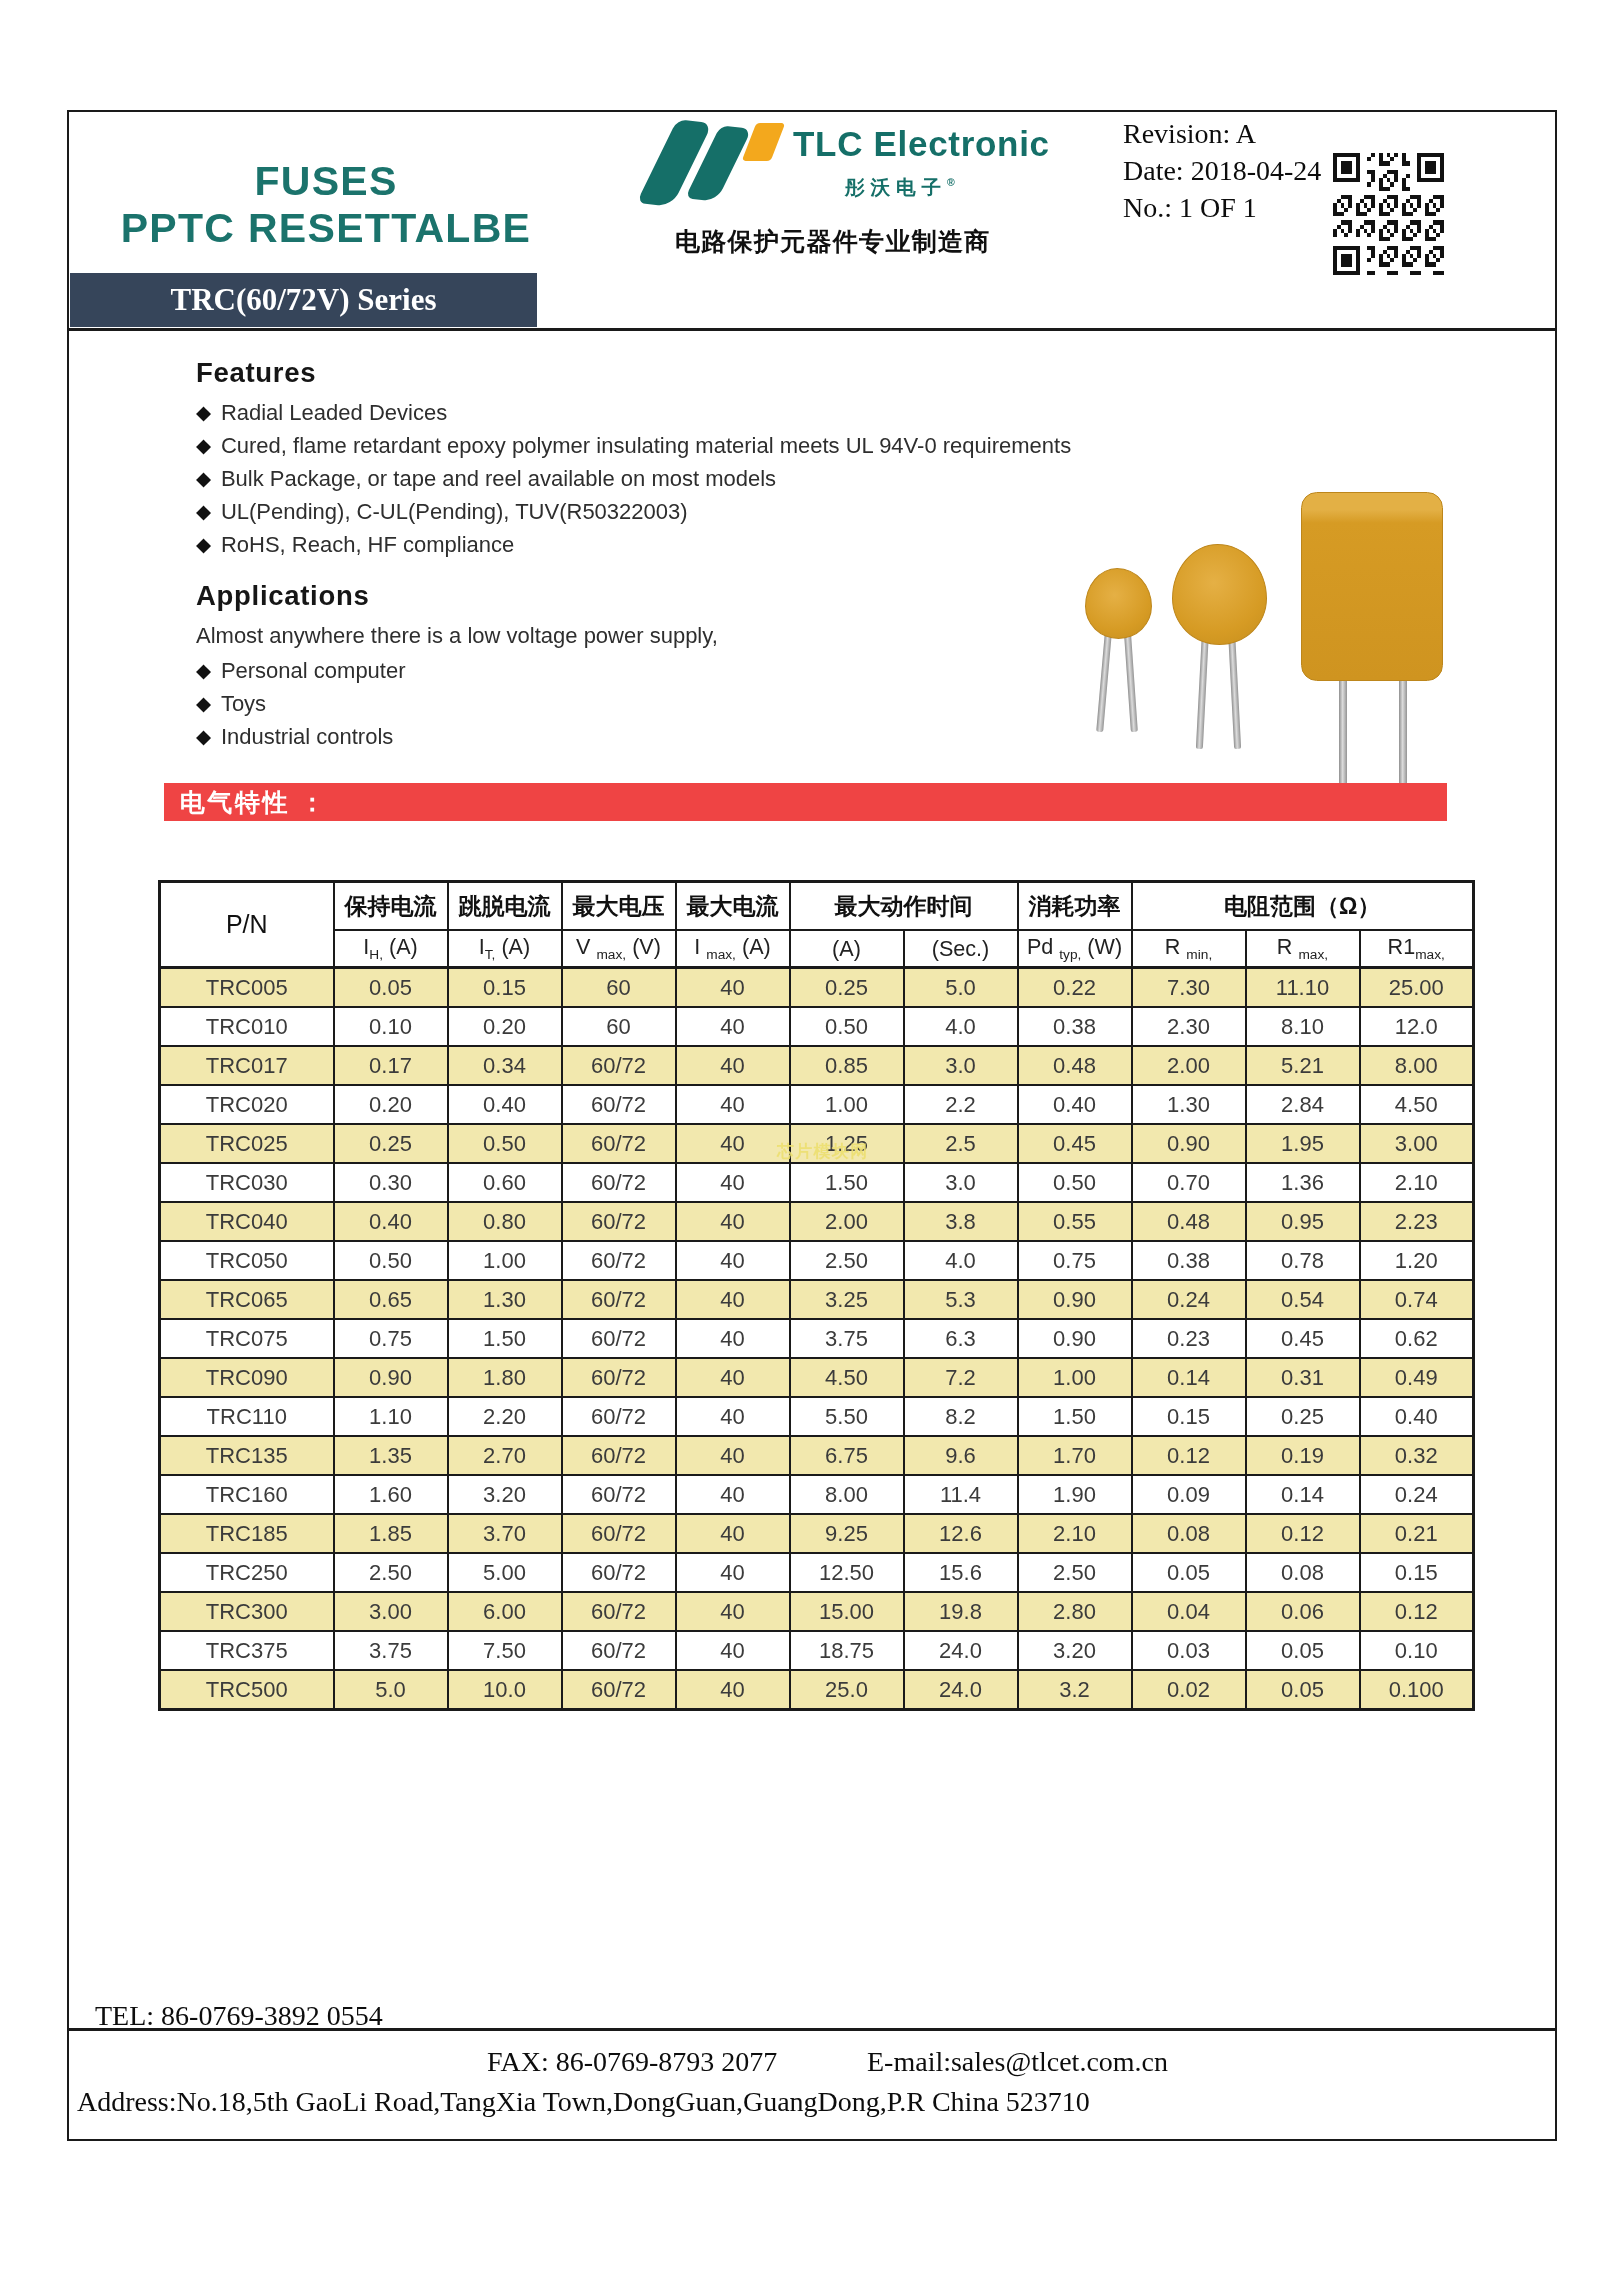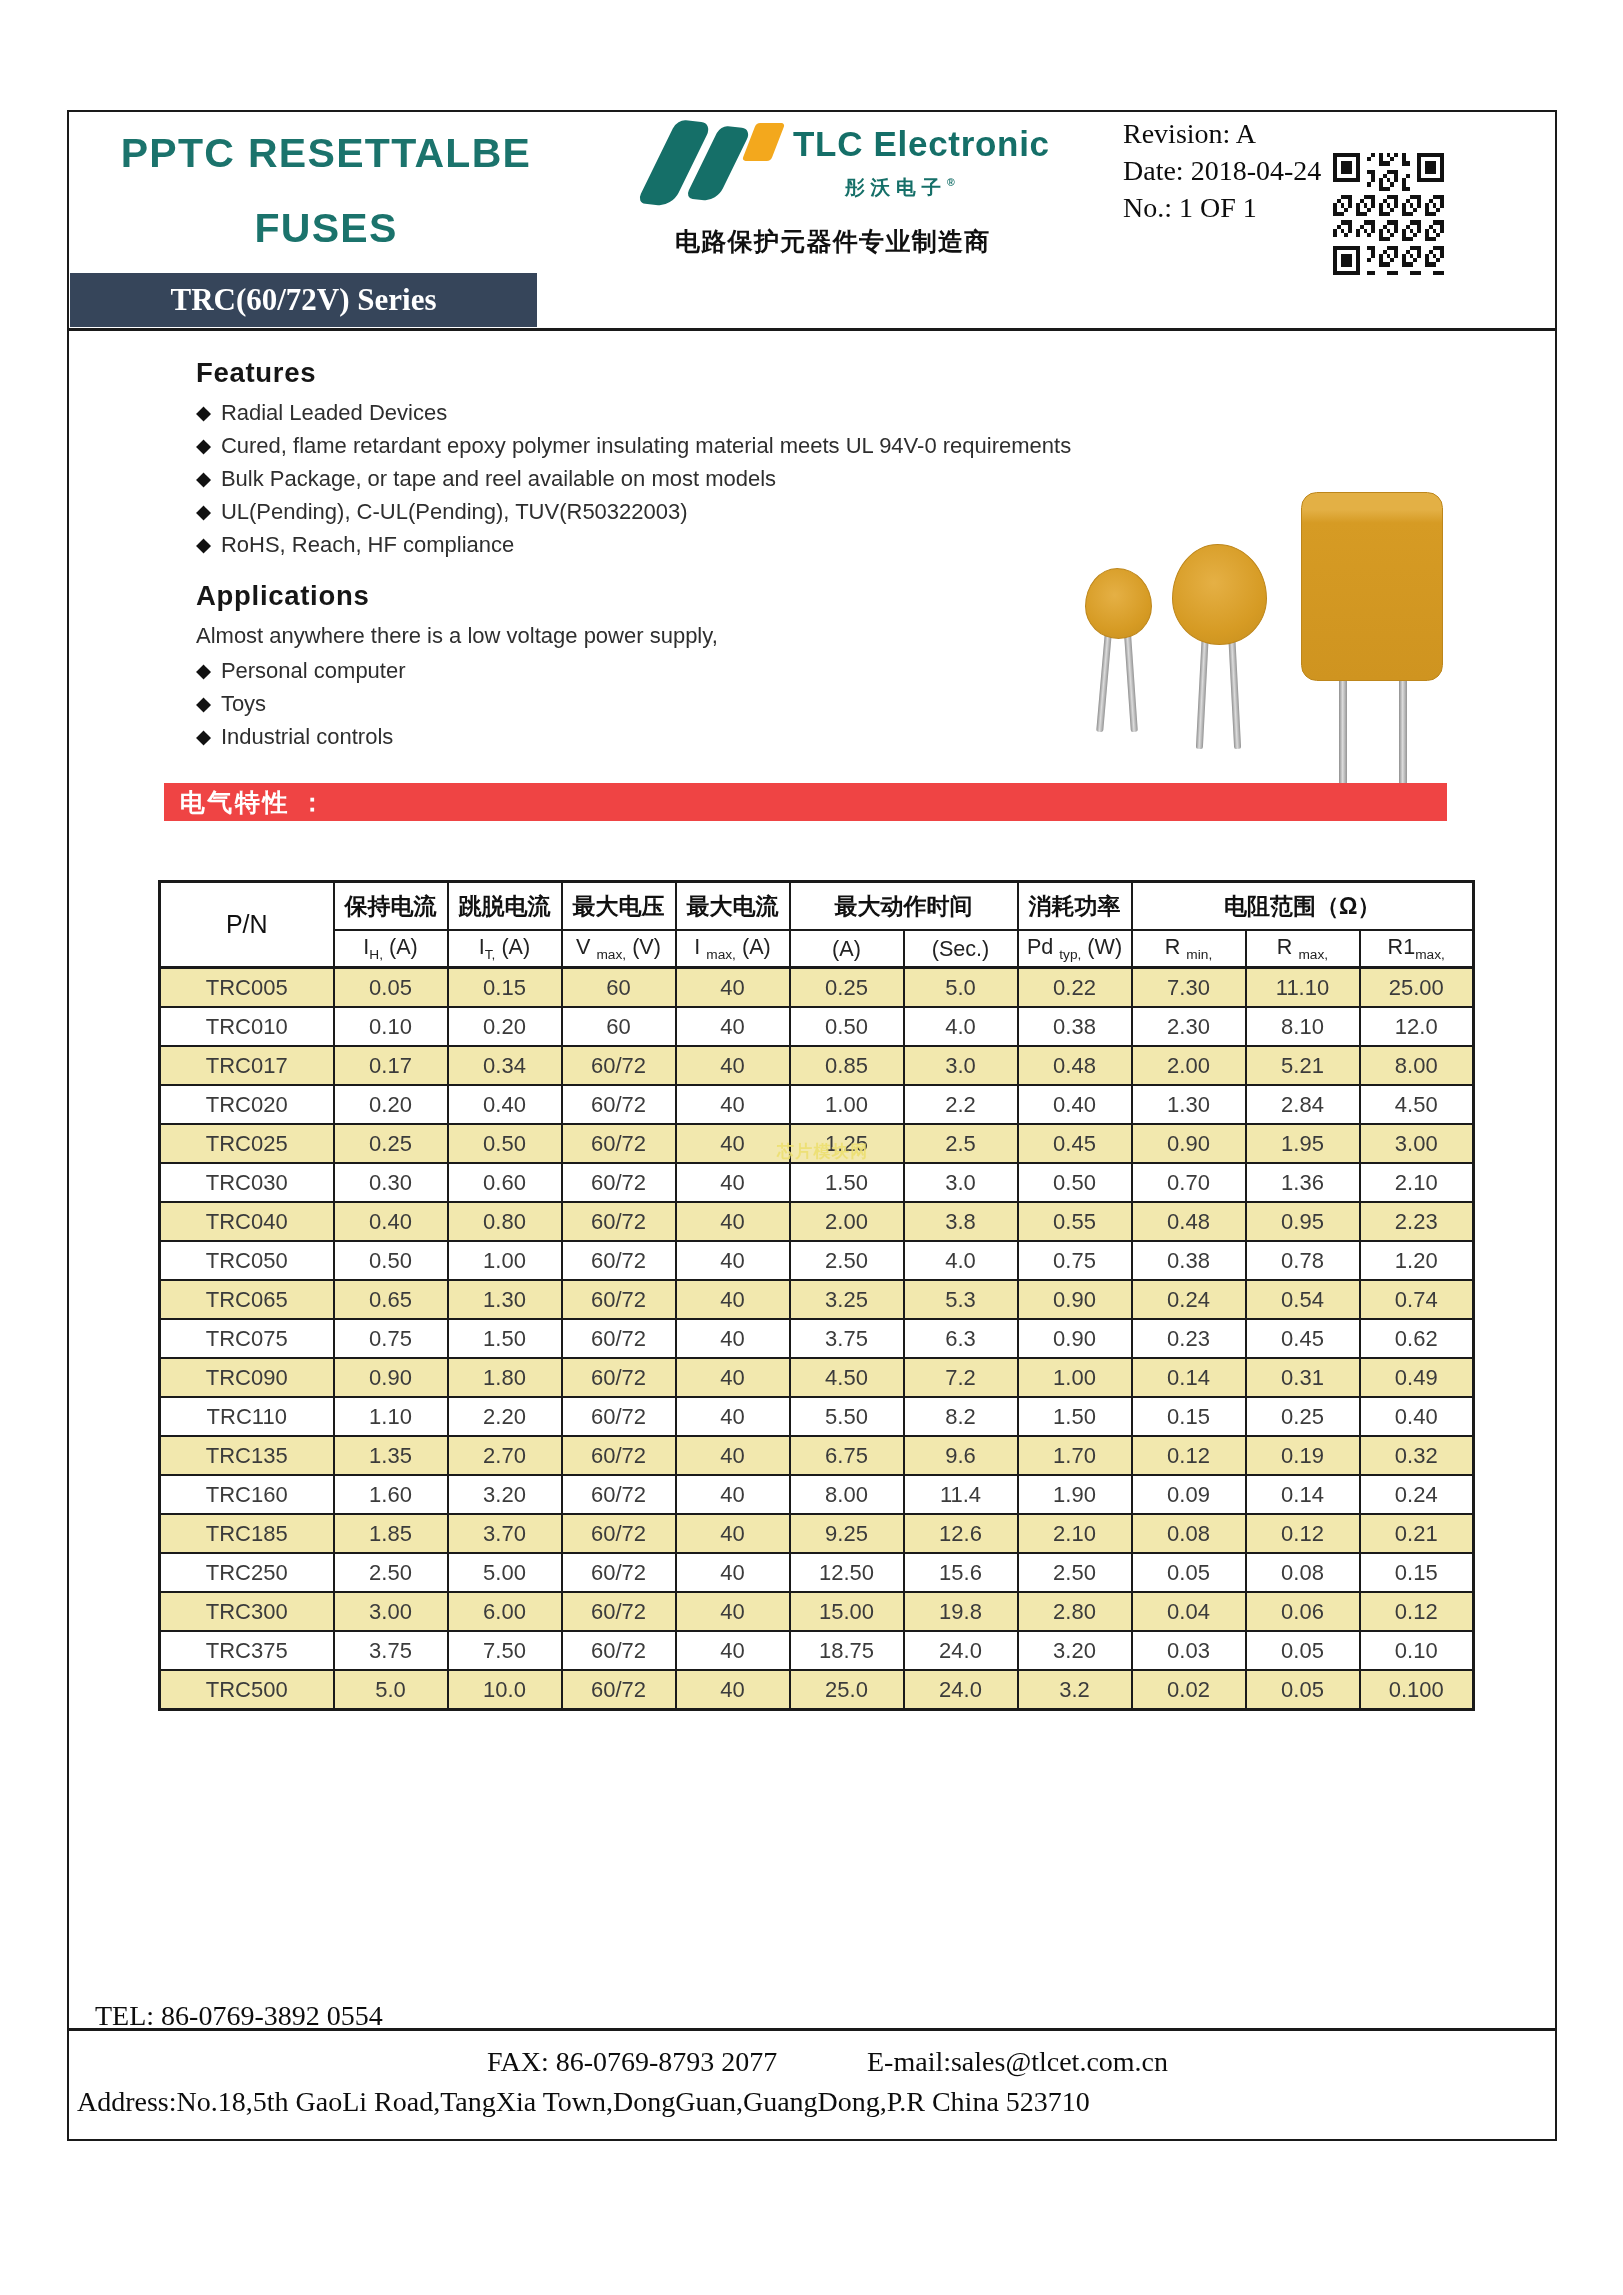--- a/index.html
+++ b/index.html
@@ -102,22 +102,22 @@
   #foot-address{left:77px;top:2086px;}
 </style>
 </head>
 <body>
 
 <div class="abs" id="page-border"></div>
 <div class="abs" id="banner-rule"></div>
 <div class="abs" id="footer-rule"></div>
 
 <div class="abs" id="title-block">
+  <div id="title-line2">FUSES</div>
   <div id="title-line1">PPTC RESETTALBE</div>
-  <div id="title-line2">FUSES</div>
 </div>
 
 <div class="abs" id="series-banner">TRC(60/72V) Series</div>
 
 <div class="abs" id="logo-mark">
   <div class="logo-stroke" id="logo-stroke-1"></div>
   <div class="logo-stroke" id="logo-stroke-2"></div>
   <div id="logo-diamond"></div>
 </div>
 <div class="abs" id="brand-text">TLC Electronic</div>

